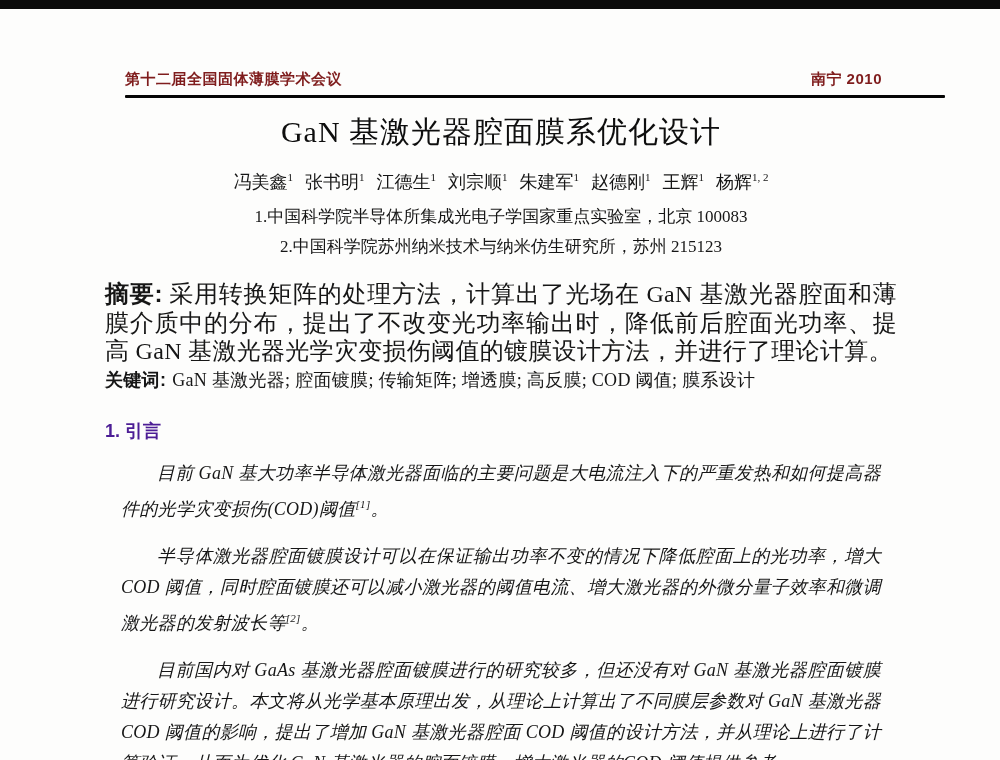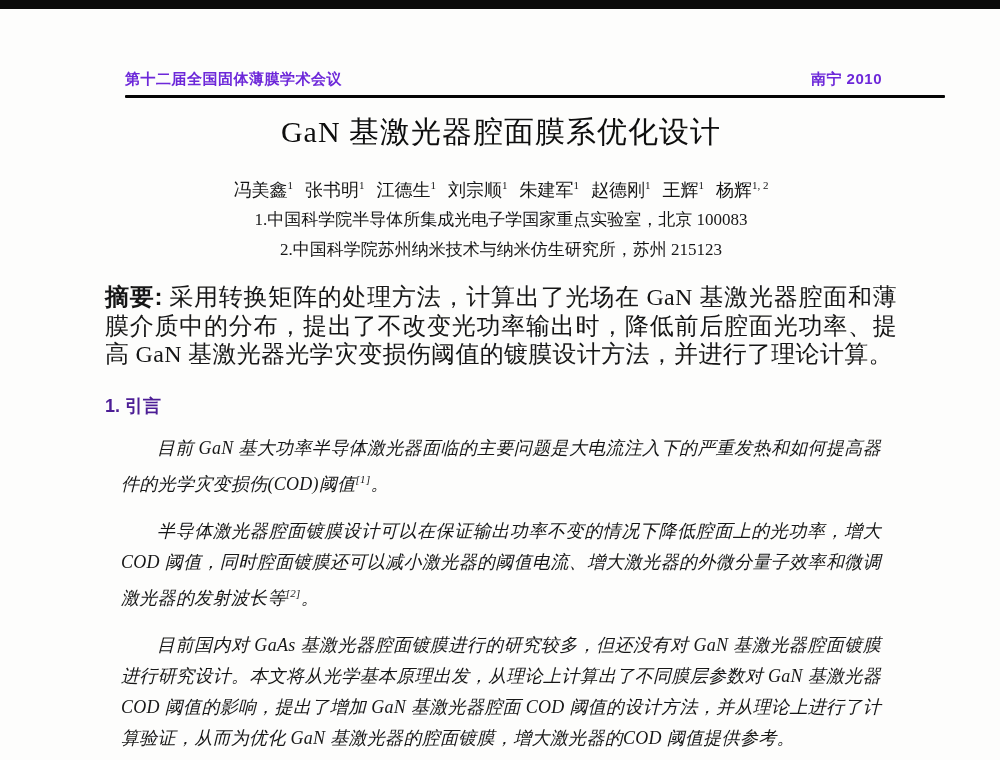--- a/index.html
+++ b/index.html
@@ -29,21 +29,21 @@
     top: 70px;
     left: 125px;
     width: 757px;
     display: flex;
     justify-content: space-between;
     align-items: baseline;
     font-family: "Liberation Sans", "DejaVu Sans", sans-serif;
     font-weight: bold;
     font-size: 15px;
     letter-spacing: 0.5px;
-    color: #6d28d9;
+    color: #7f1d1d;
   }
   .header-rule {
     position: absolute;
     top: 95px;
     left: 125px;
     width: 820px;
     height: 3px;
     background: #050505;
     border-radius: 1px;
   }
@@ -56,24 +56,24 @@
   .paper-title {
     margin: 0;
     text-align: center;
     font-size: 30px;
     line-height: 44px;
     font-weight: normal;
     letter-spacing: 1px;
     color: #0e0e0e;
   }
   .authors {
-    margin-top: 20px;
+    margin-top: 8px;
     text-align: center;
     font-size: 18px;
-    line-height: 22px;
+    line-height: 31px;
     white-space: nowrap;
   }
   .author { margin: 0 6px; }
   .author sup { font-size: 11px; }
   .affil {
     margin-top: 8px;
     text-align: center;
     font-size: 17px;
     line-height: 22px;
   }
@@ -129,20 +129,21 @@
   <div class="content">
     <h1 class="paper-title">GaN 基激光器腔面膜系优化设计</h1>
 
     <div class="authors"><span class="author">冯美鑫<sup>1</sup></span><span class="author">张书明<sup>1</sup></span><span class="author">江德生<sup>1</sup></span><span class="author">刘宗顺<sup>1</sup></span><span class="author">朱建军<sup>1</sup></span><span class="author">赵德刚<sup>1</sup></span><span class="author">王辉<sup>1</sup></span><span class="author">杨辉<sup>1, 2</sup></span></div>
 
     <div class="affil">1.中国科学院半导体所集成光电子学国家重点实验室，北京 100083</div>
     <div class="affil">2.中国科学院苏州纳米技术与纳米仿生研究所，苏州 215123</div>
 
     <p class="abstract"><span class="label">摘要:</span><span>采用转换矩阵的处理方法，计算出了光场在 GaN 基激光器腔面和薄膜介质中的分布，提出了不改变光功率输出时，降低前后腔面光功率、提高 GaN 基激光器光学灾变损伤阈值的镀膜设计方法，并进行了理论计算。</span></p>
 
+    <p class="keywords"><span class="label">关键词:</span><span>GaN 基激光器; 腔面镀膜; 传输矩阵; 增透膜; 高反膜; COD 阈值; 膜系设计</span></p>
 
     <h2 class="section-heading">1. 引言</h2>
 
     <div>
         <p class="para"><span>目前 GaN 基大功率半导体激光器面临的主要问题是大电流注入下的严重发热和如何提高器件的光学灾变损伤(COD)阈值</span><sup>[1]</sup><span>。</span></p>
         <p class="para"><span>半导体激光器腔面镀膜设计可以在保证输出功率不变的情况下降低腔面上的光功率，增大 COD 阈值，同时腔面镀膜还可以减小激光器的阈值电流、增大激光器的外微分量子效率和微调激光器的发射波长等</span><sup>[2]</sup><span>。</span></p>
         <p class="para"><span>目前国内对 GaAs 基激光器腔面镀膜进行的研究较多，但还没有对 GaN 基激光器腔面镀膜进行研究设计。本文将从光学基本原理出发，从理论上计算出了不同膜层参数对 GaN 基激光器 COD 阈值的影响，提出了增加 GaN 基激光器腔面 COD 阈值的设计方法，并从理论上进行了计算验证，从而为优化 GaN 基激光器的腔面镀膜，增大激光器的COD 阈值提供参考。</span></p>
       </div>
   </div>
 </div>

